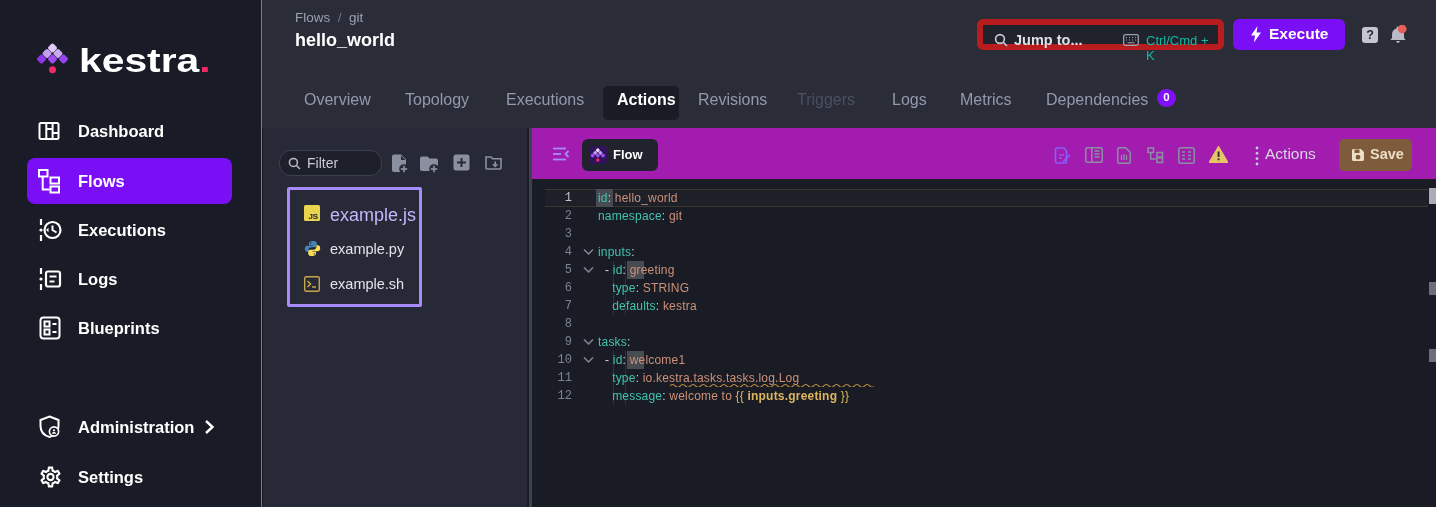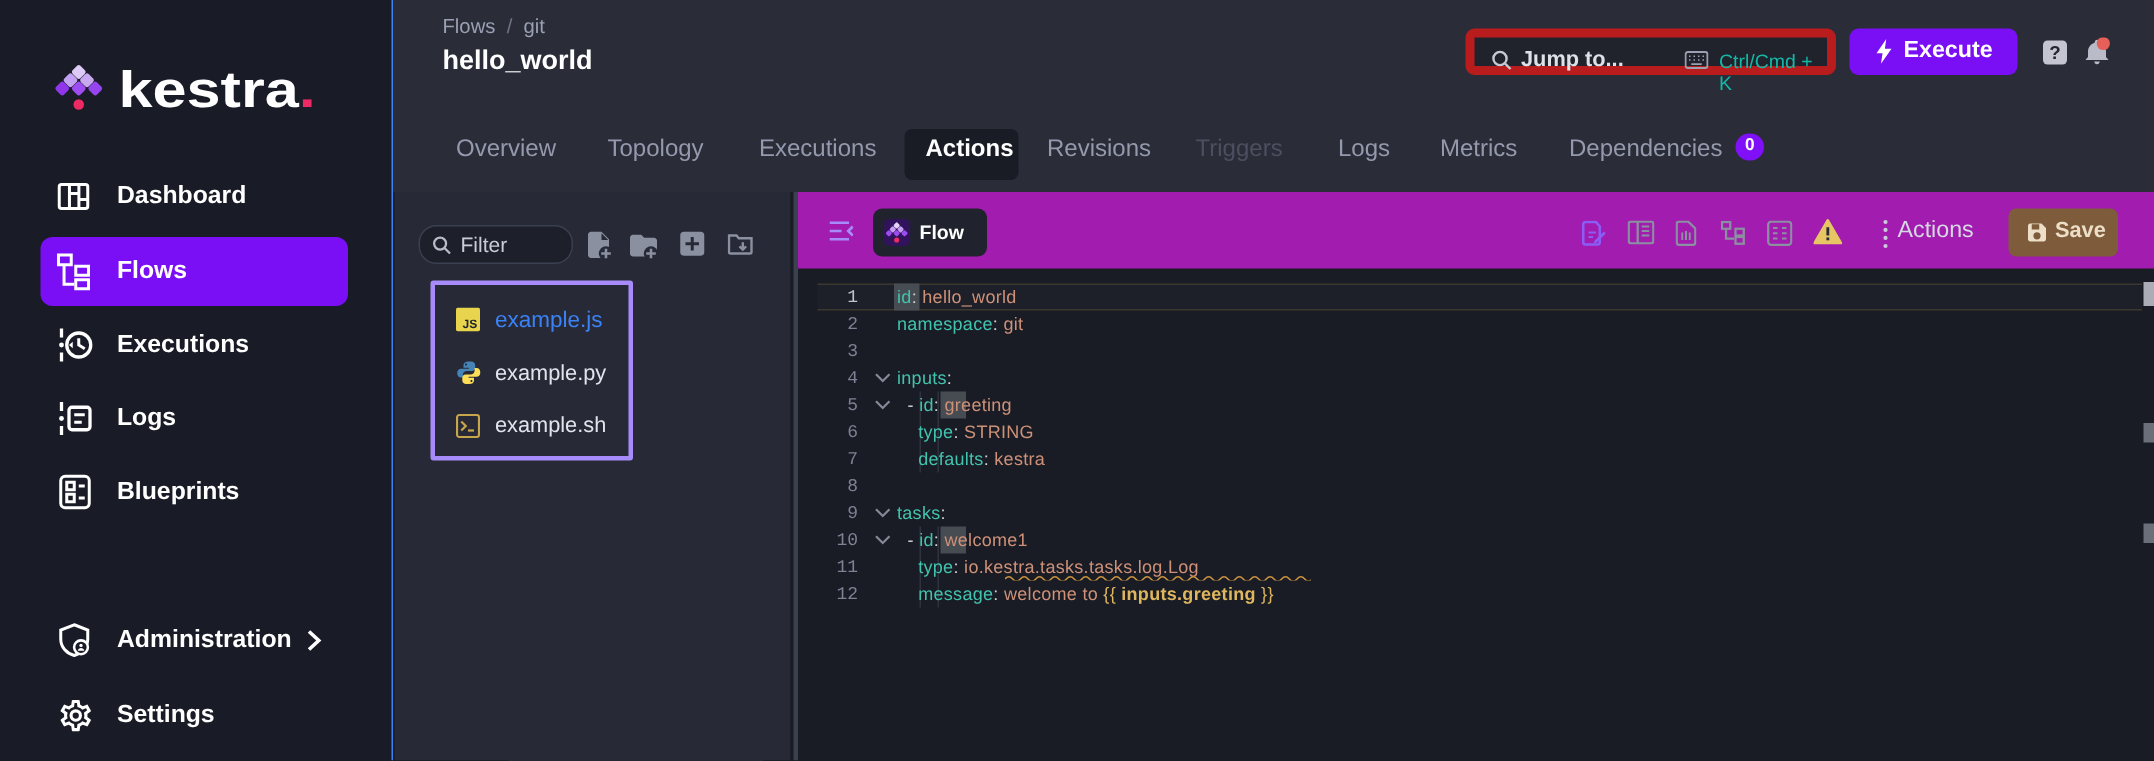--- a/index.html
+++ b/index.html
@@ -222,21 +222,21 @@
           <path d="M8 9.2 l2.2 2.2 2.2 -2.2"></path>
         </g>
     </svg>
 
     <div class="abs" style="left:24px;top:59px;width:135px;height:120px;border:3px solid #a78bfa;border-radius:2px;"></div>
 
     <svg class="abs" style="left:41px;top:77px" width="16" height="16" viewBox="0 0 16 16">
       <rect width="16" height="16" rx="1.5" fill="#e8d44d"></rect>
       <text x="9.3" y="13.6" font-family="Liberation Sans" font-size="8" font-weight="700" fill="#23252f" text-anchor="middle">JS</text>
     </svg>
-    <div class="abs" style="left:67px;top:77px;font-size:15px;color:#3b82f6;">example.js</div>
+    <div class="abs" style="left:67px;top:77px;font-size:18px;color:#c4b5fd;">example.js</div>
 
     <svg class="abs" style="left:41px;top:112px" width="17" height="17" viewBox="0 0 17 17">
       <path fill="#4584b6" d="M8.3 1 c-2 0 -3.3 0.9 -3.3 2.4 v1.8 h3.6 v0.6 H3.4 c-1.5 0 -2.6 1.1 -2.6 2.9 0 1.7 0.9 3 2.5 3 h1.3 V9.9 c0 -1.5 1.2 -2.6 2.7 -2.6 h3.4 c1.2 0 2.1 -0.9 2.1 -2.1 V3.4 C12.8 2 11.6 1 10.2 1 Z M6.7 2.3 c0.4 0 0.7 0.3 0.7 0.7 0 0.4 -0.3 0.7 -0.7 0.7 -0.4 0 -0.7 -0.3 -0.7 -0.7 0 -0.4 0.3 -0.7 0.7 -0.7 Z"></path>
       <path fill="#ffde57" d="M8.7 16 c2 0 3.3 -0.9 3.3 -2.4 v-1.8 H8.4 v-0.6 h5.2 c1.5 0 2.6 -1.1 2.6 -2.9 0 -1.7 -0.9 -3 -2.5 -3 h-1.3 v1.8 c0 1.5 -1.2 2.6 -2.7 2.6 H6.3 c-1.2 0 -2.1 0.9 -2.1 2.1 v1.8 C4.2 15 5.4 16 6.8 16 Z M10.3 14.7 c-0.4 0 -0.7 -0.3 -0.7 -0.7 0 -0.4 0.3 -0.7 0.7 -0.7 0.4 0 0.7 0.3 0.7 0.7 0 0.4 -0.3 0.7 -0.7 0.7 Z"></path>
     </svg>
     <div class="abs" style="left:67px;top:113px;font-size:14.5px;color:#e2e4ec;">example.py</div>
 
     <svg class="abs" style="left:41px;top:148px" width="16" height="16" viewBox="0 0 16 16">
       <rect x="0.7" y="0.7" width="14.6" height="14.6" rx="1.5" fill="none" stroke="#c7a54a" stroke-width="1.4"></rect>
       <path d="M3.5 5 L6.5 8 L3.5 11" fill="none" stroke="#c7a54a" stroke-width="1.5"></path>

